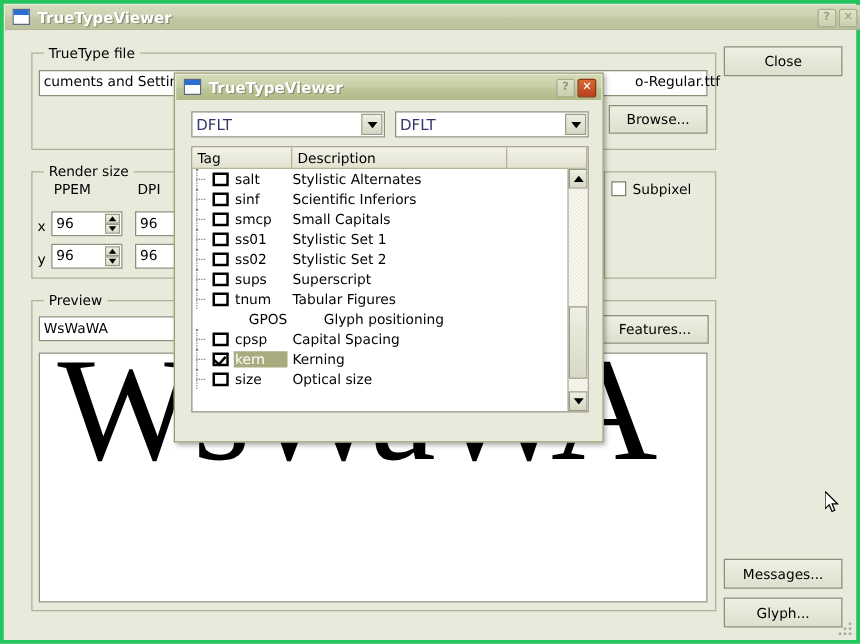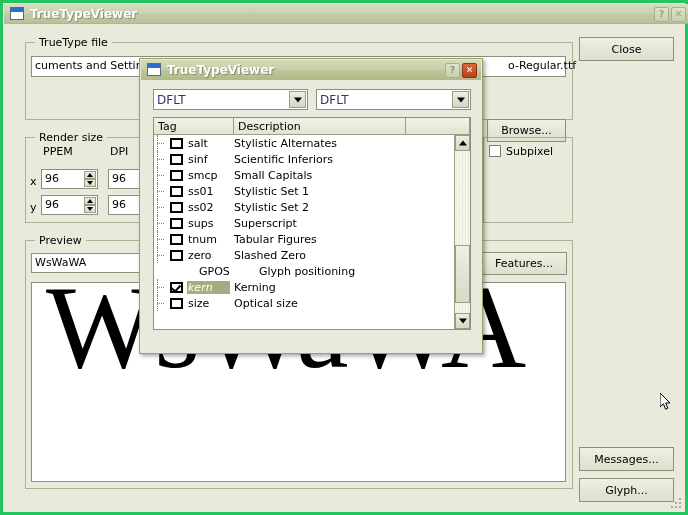--- a/index.html
+++ b/index.html
@@ -94,21 +94,21 @@
   .row .tree{width:16px;height:16px;position:relative;flex:0 0 16px;}
   .row .tree::before{content:"";position:absolute;left:3px;top:8px;width:7px;height:0;
     border-top:1px dotted #808080;}
   .row .tree::after{content:"";position:absolute;left:3px;top:0;bottom:0;width:0;
     border-left:1px dotted #808080;}
   .row .cb{flex:0 0 13px;width:11px;height:11px;border:2px solid #000;background:#fff;
     box-sizing:border-box;position:relative;margin-right:4px;}
   .row .cb.checked::after{content:"";position:absolute;left:1px;top:-1px;width:4px;height:7px;
     border:solid #000;border-width:0 2px 2px 0;transform:rotate(42deg);}
   .row .tag{flex:0 0 42px;padding-left:1px;}
-  .row .tag.sel{background:#a9ab7f;color:#fff;font-style:italic;}
+  .row .tag.sel{background:#a9ab7f;color:#fff;}
   .row .desc{padding-left:4px;}
   .row.grp .tag{flex:0 0 59px;padding-left:0;margin-left:45px;}
   .row.grp .desc{padding-left:1px;}
 
   .vscroll{position:absolute;right:0;top:17px;bottom:0;width:16px;
     background:#fff;border-left:1px solid #9b9d86;box-sizing:border-box;}
   .vs-track{position:absolute;left:0;right:0;top:16px;bottom:16px;
     background:repeating-conic-gradient(#eceade 0% 25%,#fbfbf4 0% 50%) 0/3px 3px;}
   .vs-btn{position:absolute;left:0;width:15px;height:16px;
     background:linear-gradient(to bottom,#efefe3,#d6d6c3);border:1px solid #9a9c85;
@@ -141,21 +141,21 @@
     </div>
   </div>
 
   <div class="group" style="left:22px;top:39px;width:548px;height:78px;">
     <span class="gtitle">TrueType file</span>
   </div>
   <div class="field" style="left:28px;top:53px;width:535px;height:21px;">
     <span>cuments and Settin</span>
   </div>
   <div class="lbl" style="left:505px;top:56px;">o-Regular.ttf</div>
-  <div class="btn" style="left:484px;top:81px;width:79px;height:23px;margin-top:35px;">
+  <div class="btn" style="left:484px;top:81px;width:79px;height:23px;">
     <span>Browse...</span>
   </div>
 
   <div class="group" style="left:22px;top:134px;width:158px;height:86px;">
     <span class="gtitle">Render size</span>
   </div>
   <div class="lbl" style="left:40px;top:142px;">PPEM</div>
   <div class="lbl" style="left:107px;top:142px;">DPI</div>
 
   <div class="lbl" style="left:27px;top:172px;">x</div>
@@ -279,29 +279,29 @@
             <span class="cb"></span>
             <span class="tag">sups</span>
             <span class="desc">Superscript</span>
           </div>
           <div class="row">
             <span class="tree"></span>
             <span class="cb"></span>
             <span class="tag">tnum</span>
             <span class="desc">Tabular Figures</span>
           </div>
-          <div class="row">
-            <span class="tree"></span>
-            <span class="cb"></span>
-            <span class="tag">zero</span>
-            <span class="desc">Slashed Zero</span>
-          </div>
           <div class="row grp">
             <span class="tag">GPOS</span>
             <span class="desc">Glyph positioning</span>
+          </div>
+          <div class="row">
+            <span class="tree"></span>
+            <span class="cb"></span>
+            <span class="tag">cpsp</span>
+            <span class="desc">Capital Spacing</span>
           </div>
           <div class="row">
             <span class="tree"></span>
             <span class="cb checked"></span>
             <span class="tag sel">kern</span>
             <span class="desc">Kerning</span>
           </div>
           <div class="row">
             <span class="tree"></span>
             <span class="cb"></span>

